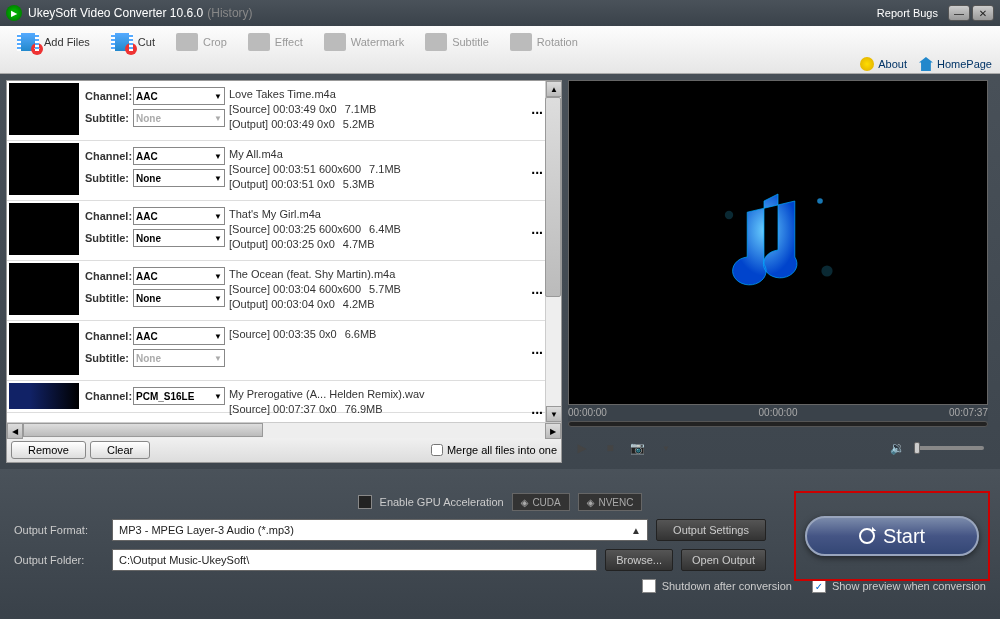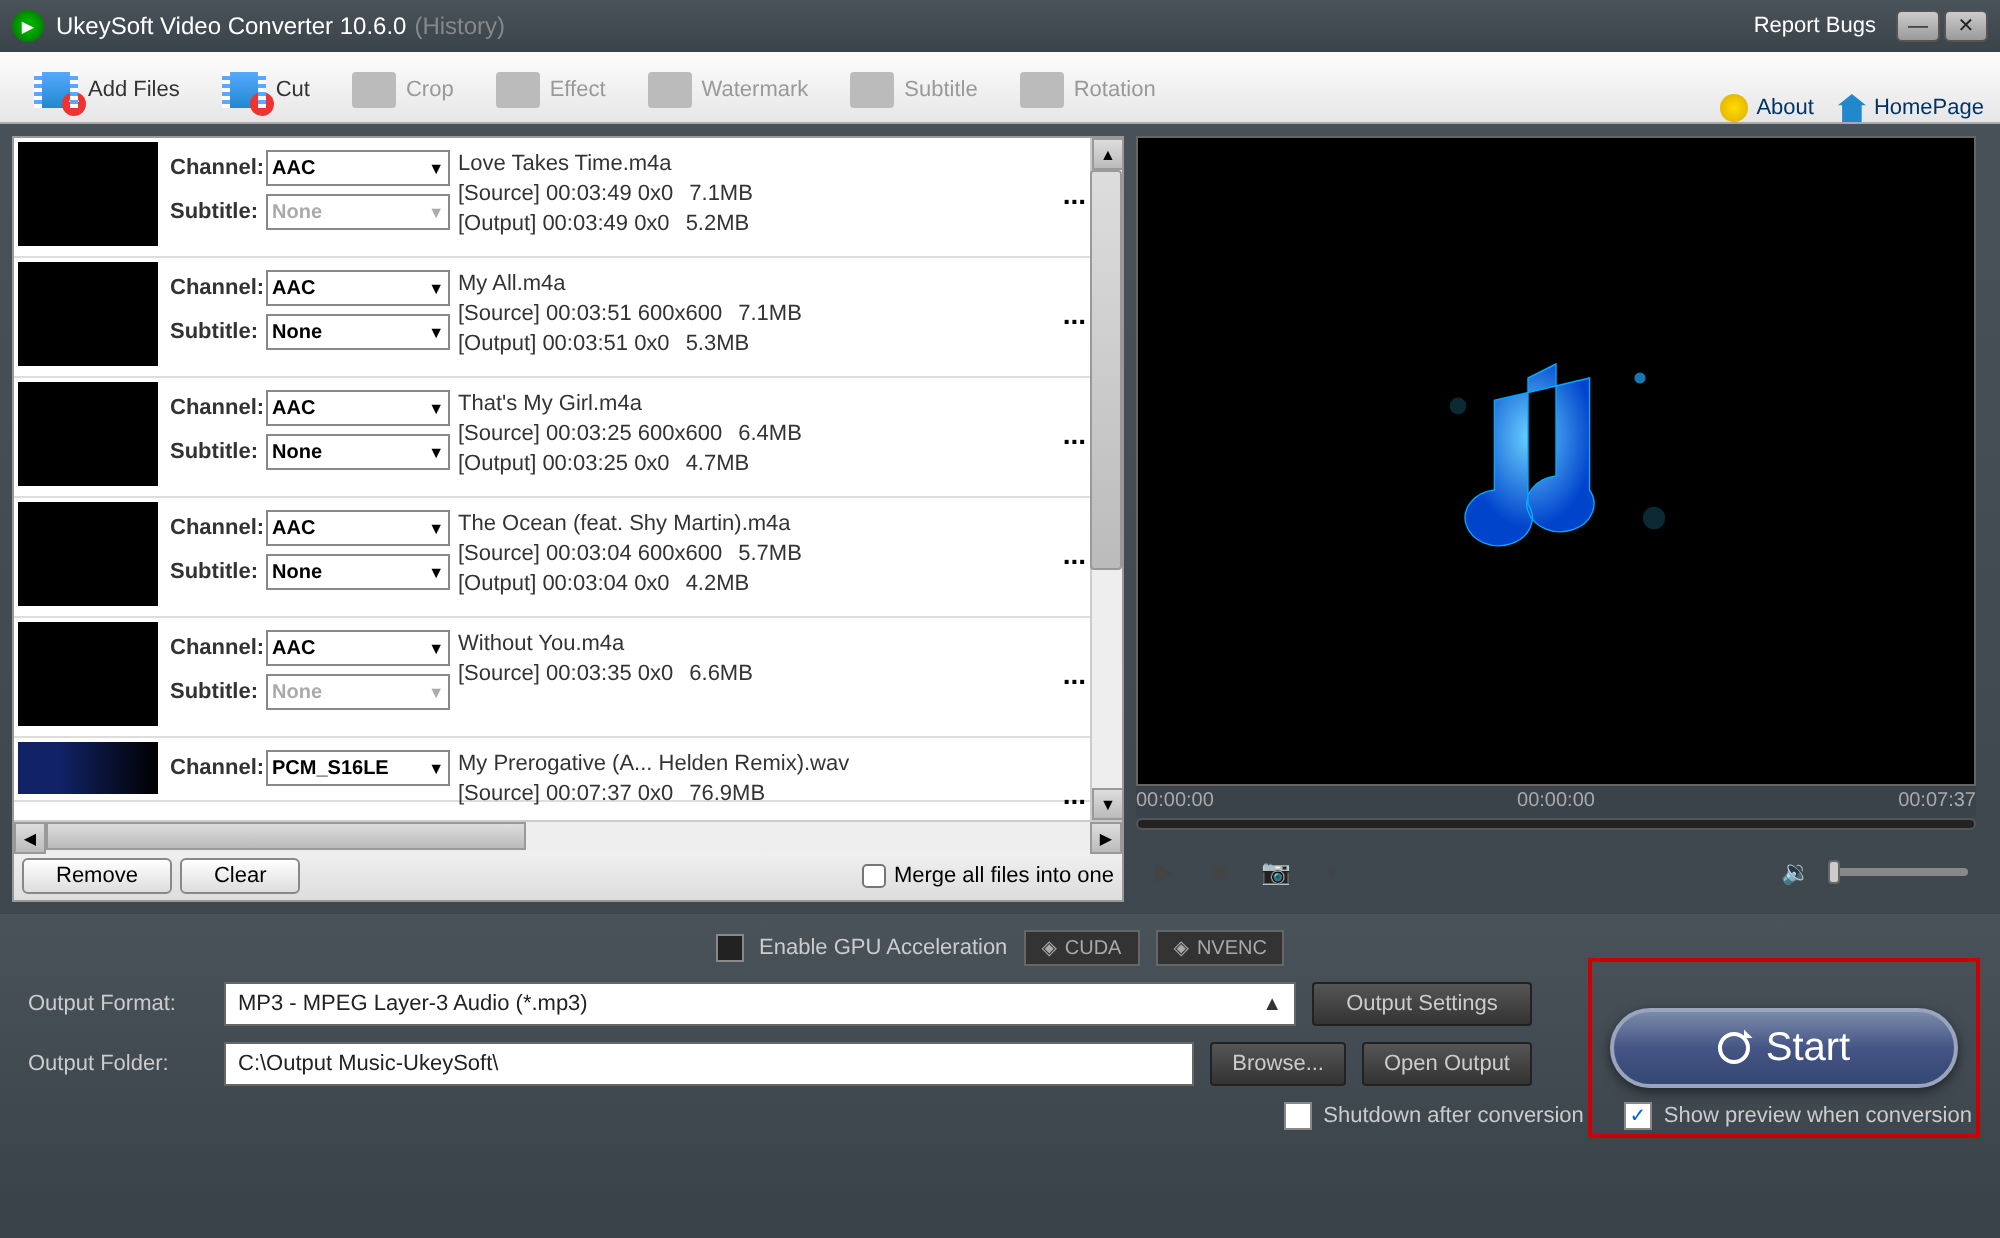--- a/index.html
+++ b/index.html
@@ -5,21 +5,21 @@
 * { box-sizing: border-box; margin: 0; padding: 0; font-family: Arial, sans-serif; }
 body { width: 1000px; height: 619px; background: linear-gradient(to bottom, #4a525a 0%, #3a424a 100%); overflow: hidden; }
 .titlebar { height: 26px; background: linear-gradient(to bottom, #4a525a, #3a424a); display: flex; align-items: center; padding: 0 6px; color: #ddd; font-size: 12px; }
 .titlebar .logo { width: 16px; height: 16px; background: radial-gradient(circle, #0a0 30%, #060 100%); border-radius: 50%; margin-right: 6px; display: flex; align-items: center; justify-content: center; }
 .titlebar .logo::after { content: '▶'; font-size: 8px; color: white; }
 .titlebar .title-main { color: #fff; font-weight: normal; }
 .titlebar .title-sub { color: #888; margin-left: 4px; }
 .titlebar .spacer { flex: 1; }
 .titlebar .report { color: #fff; font-size: 11px; margin-right: 8px; cursor: pointer; }
 .win-btn { width: 22px; height: 16px; background: linear-gradient(#ccc,#999); border: 1px solid #555; border-radius: 3px; display: inline-flex; align-items: center; justify-content: center; font-size: 10px; color: #222; margin-left: 2px; cursor: pointer; }
-.toolbar { height: 36px; background: linear-gradient(to bottom, #fdfdfd, #e6e6e6); border-bottom: 1px solid #aaa; display: flex; align-items: flex-end; padding: 0 8px; gap: 4px; }
+.toolbar { height: 48px; background: linear-gradient(to bottom, #fdfdfd, #e6e6e6); border-bottom: 1px solid #aaa; display: flex; align-items: flex-start; padding: 0 8px; gap: 4px; }
 .tool-btn { display: flex; align-items: center; gap: 4px; padding: 4px 8px; font-size: 11px; color: #333; cursor: pointer; border-radius: 3px; }
 .tool-btn.disabled { color: #999; }
 .tool-icon { width: 24px; height: 24px; display: inline-flex; align-items: center; justify-content: center; }
 .film-icon { width: 22px; height: 18px; background: linear-gradient(#5af,#28c); border-radius: 2px; position: relative; }
 .film-icon::before, .film-icon::after { content:''; position:absolute; width:4px; height:18px; background:repeating-linear-gradient(#fff 0 2px,#5af 2px 4px); }
 .film-icon::before { left:0; } .film-icon::after { right:0; }
 .add-badge { position:absolute; bottom:-4px; right:-4px; width:12px; height:12px; background:#e33; border-radius:50%; color:#fff; font-size:10px; line-height:12px; text-align:center; }
 .cut-badge { position:absolute; bottom:-4px; right:-4px; width:12px; height:12px; background:#e33; border-radius:50%; }
 .tool-gray { width:22px; height:18px; background:#bbb; border-radius:2px; position:relative; }
 .toolbar .sep { flex: 1; }
@@ -57,21 +57,21 @@
 .preview { flex:1; background:#000; border:1px solid #666; display:flex; align-items:center; justify-content:center; position:relative; }
 .note-svg { width:140px; height:140px; }
 .timebar { height:16px; display:flex; justify-content:space-between; font-size:10px; color:#aaa; padding:2px 0; background:#3a424a; }
 .seekbar { height:6px; background:#222; border-radius:3px; margin-bottom:6px; border:1px solid #555; }
 .controls { height:30px; display:flex; align-items:center; gap:8px; padding:0 4px; }
 .ctrl-btn { width:20px; height:20px; color:#444; display:flex; align-items:center; justify-content:center; font-size:12px; cursor:pointer; }
 .vol { margin-left:auto; display:flex; align-items:center; gap:6px; }
 .vol-slider { width:70px; height:4px; background:#888; border-radius:2px; position:relative; }
 .vol-knob { position:absolute; left:0; top:-4px; width:6px; height:12px; background:#ccc; border:1px solid #666; border-radius:2px; }
 .footer { height: 144px; background: linear-gradient(to bottom, #4a525a, #3a424a); padding: 8px 14px; color:#ccc; font-size:11px; position:relative; }
-.gpu-row { display:flex; align-items:center; gap:8px; justify-content:center; margin-bottom:8px; }
+.gpu-row { display:flex; align-items:center; gap:8px; justify-content:center; margin-bottom:8px;margin-top:16px; }
 .gpu-check { width:14px; height:14px; border:1px solid #888; background:#222; }
 .gpu-badge { height:18px; background:#333; border:1px solid #666; color:#aaa; font-size:10px; padding:1px 8px; display:flex; align-items:center; gap:4px; }
 .out-row { display:flex; align-items:center; gap:8px; margin-bottom:8px; padding-right:220px; }
 .out-row label { width:90px; }
 .out-field { flex:1; height:22px; background:#fff; border:1px solid #666; color:#222; font-size:11px; padding:3px 6px; display:flex; align-items:center; justify-content:space-between; }
 .out-field .arrow { color:#333; font-size:10px; }
 .out-btn { height:22px; background:linear-gradient(#555,#333); border:1px solid #222; color:#ccc; font-size:11px; padding:0 10px; border-radius:2px; cursor:pointer; }
 .chk-row { display:flex; align-items:center; gap:6px; margin-left:100px; margin-top:4px;justify-content:flex-end; }
 .chk { width:14px; height:14px; border:1px solid #888; background:#fff; display:flex; align-items:center; justify-content:center; font-size:10px; color:#06c; }
 .start-zone { position:absolute; right:10px; top:22px; width:196px; height:90px; border:2px solid #c00; display:flex; align-items:center; justify-content:center; }
@@ -294,21 +294,20 @@
             </div>
     <div class="ch-row">
               <label>Subtitle:</label>
               <div class="ch-select disabled">
                 <span>None</span>
                 <span class="arrow">▼</span>
               </div>
             </div>
   </div>
   <div class="file-info">
-    <div>Without You.m4a</div>
     <div class="row2">
               <span>[Source]  00:03:35  0x0</span>
               <span>6.6MB</span>
             </div>
   </div>
   <div class="more">...</div>
         </div>
         <div class="file-item last">
           <div class="thumb video last"></div>
 <div class="ch-sub">

